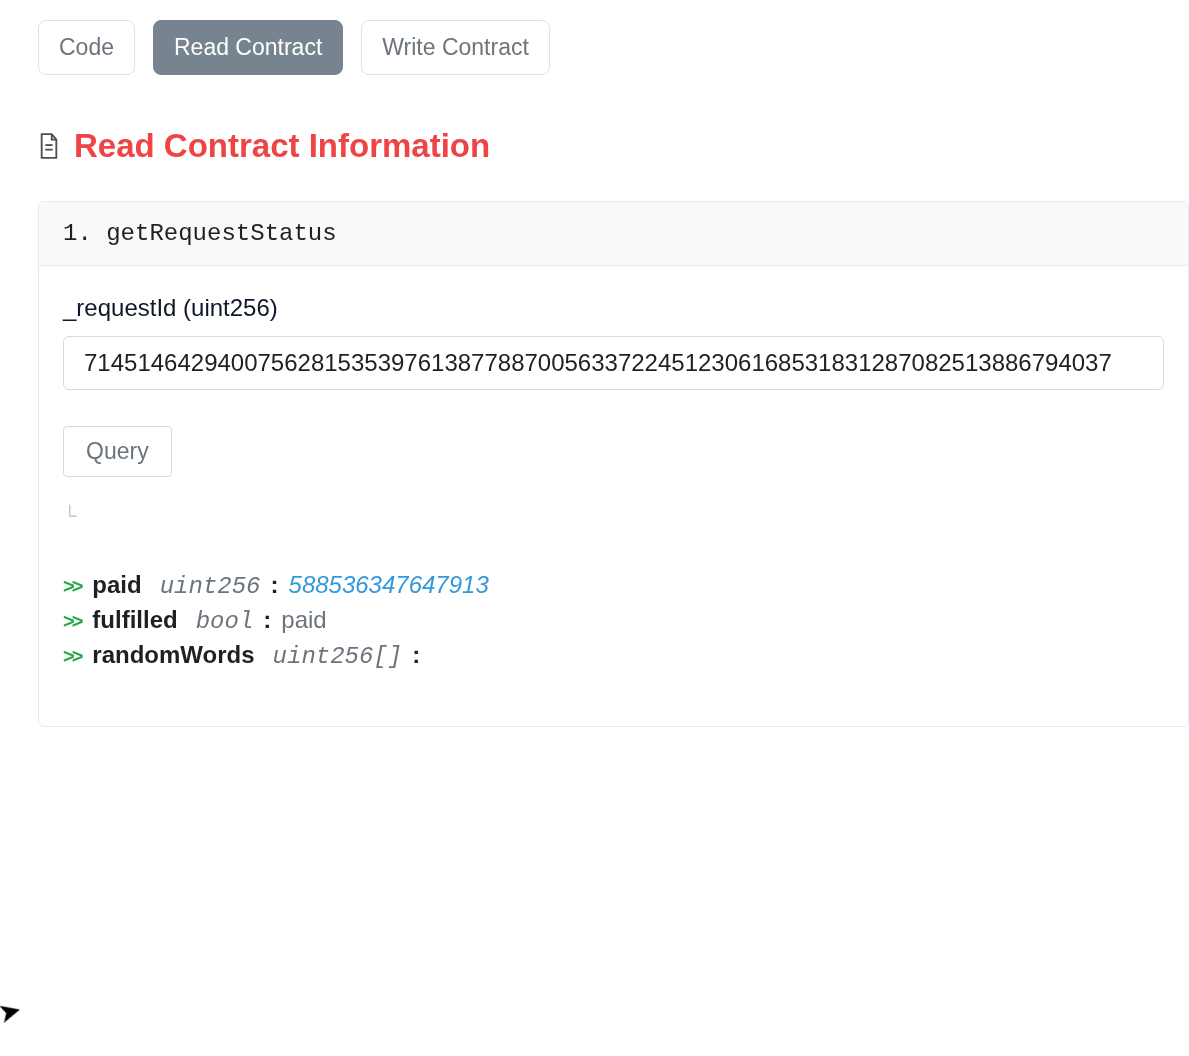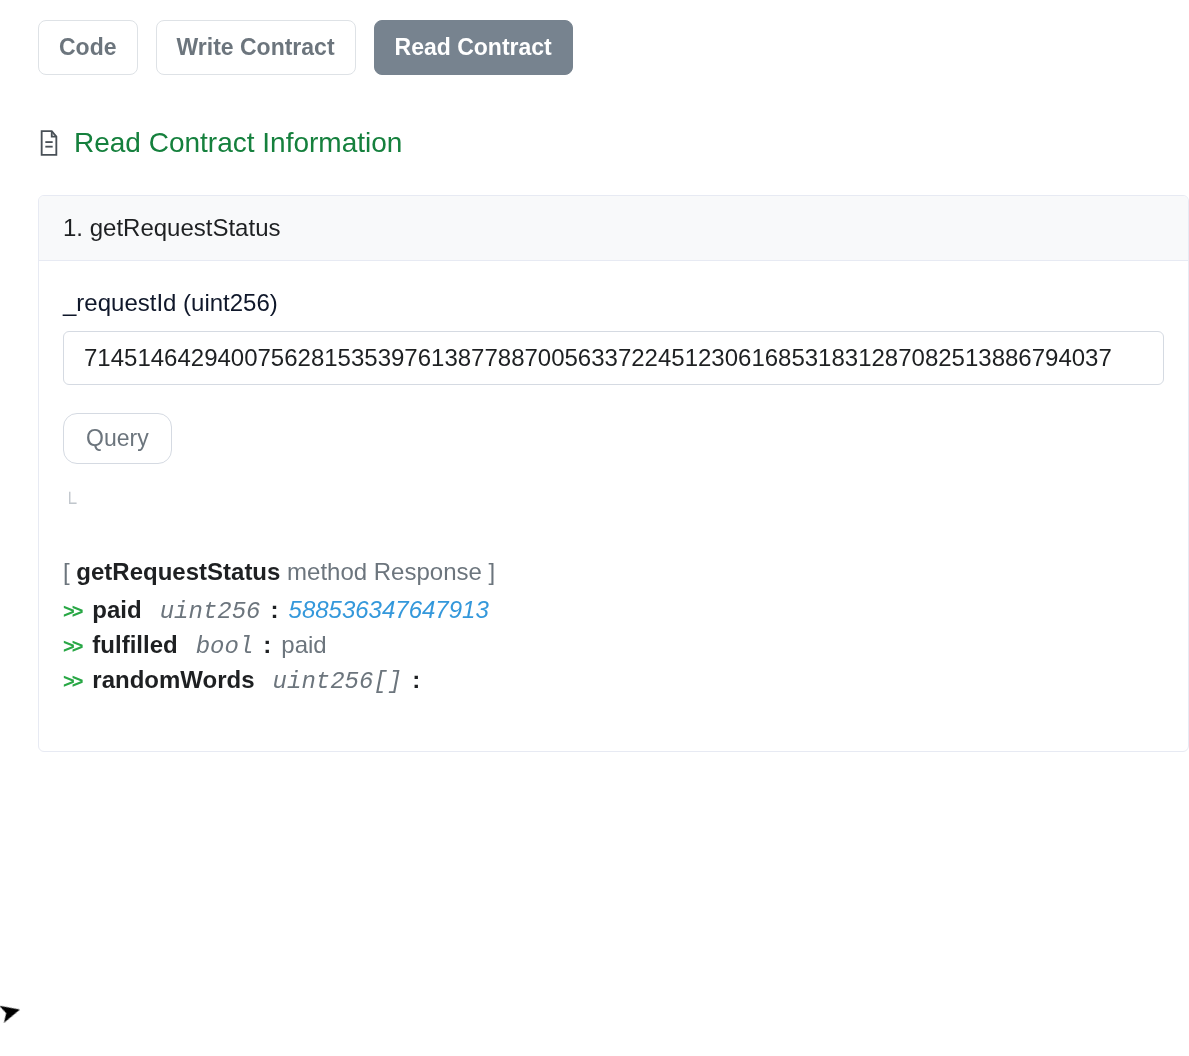--- a/index.html
+++ b/index.html
@@ -22,21 +22,21 @@
       margin-bottom: 52px;
     }
     .tab-btn {
       padding: 13px 20px;
       font-size: 23px;
       border-radius: 8px;
       cursor: pointer;
       color: #6c757d;
       border: 1px solid #dee2e6;
       background: #fff;
-      font-weight: 700;
+      font-weight: 400;
     }
     .tab-btn.active {
       background: #77838f;
       color: #fff;
       border-color: #77838f;
     }
     .section-header {
       display: flex;
       align-items: center;
       gap: 14px;
@@ -45,38 +45,39 @@
     .doc-icon {
       width: 22px;
       height: 28px;
       position: relative;
     }
     .doc-icon svg {
       width: 100%;
       height: 100%;
     }
     .section-title {
-      font-size: 28px;
-      color: #15803d;
-      font-weight: 400;
+      font-size: 33px;
+      color: #ef4444;
+      font-weight: 700;
     }
     .method-card {
       border: 1px solid #e7eaf3;
       border-radius: 6px;
       margin-bottom: 30px;
       overflow: hidden;
     }
     .method-header {
       background: #f8f9fa;
       padding: 18px 24px;
       border-bottom: 1px solid #e7eaf3;
       font-size: 24px;
       color: #1e2022;
       cursor: pointer;
       font-weight: 400;
+      font-family: Liberation Mono, monospace;
     }
     .method-body {
       padding: 28px 24px 50px 24px;
     }
     .input-label {
       font-size: 24px;
       color: #0f172a;
       margin-bottom: 14px;
       display: block;
     }
@@ -89,25 +90,26 @@
       color: #1e2022;
       font-family: inherit;
       white-space: nowrap;
       overflow: hidden;
       margin-bottom: 28px;
     }
     .query-button {
       padding: 11px 22px;
       font-size: 23px;
       border: 1px solid #d5dae2;
-      border-radius: 14px;
+      border-radius: 4px;
       background: #fff;
       color: #6c757d;
       cursor: pointer;
       margin-bottom: 28px;
+      margin-top: 8px;
     }
     .return-types {
       font-size: 23px;
       color: #6c757d;
       margin-bottom: 44px;
       display: flex;
       align-items: baseline;
       flex-wrap: nowrap;
       gap: 6px;
     }
@@ -187,22 +189,22 @@
       transform: rotate(-15deg);
     }
   </style>
 </head>
 <body>
 
 <div class="container">
 
   <div class="tabs-row">
     <button class="tab-btn">Code</button>
+    <button class="tab-btn active">Read Contract</button>
     <button class="tab-btn">Write Contract</button>
-    <button class="tab-btn active">Read Contract</button>
   </div>
 
   <div class="section-header">
     <span class="doc-icon">
       <svg viewBox="0 0 24 30" fill="none" stroke="#495057" stroke-width="2">
         <path d="M4 2 L15 2 L20 8 L20 28 L4 28 Z"></path>
         <path d="M15 2 L15 8 L20 8"></path>
         <line x1="8" y1="14" x2="16" y2="14"></line>
         <line x1="8" y1="19" x2="16" y2="19"></line>
       </svg>
@@ -214,23 +216,20 @@
     <div class="method-header">1. getRequestStatus</div>
     <div class="method-body">
       <label class="input-label">_requestId (uint256)</label>
       <input type="text" class="input-field" value="71451464294007562815353976138778870056337224512306168531831287082513886794037" style="">
       <button class="query-button">Query</button>
 
       <div class="return-types">
         <span class="corner-icon">└</span>
       </div>
 
-      <div class="response-header">
-        <span>[ </span><span class="method-name">getRequestStatus</span><span> method Response ]</span>
-      </div>
 
       <div class="response-row">
         <span class="chevrons">&gt;&gt;</span>
         <span class="field-name">paid</span>
         <span class="field-type">uint256</span>
         <span class="colon">:</span>
         <a href="#" class="value-link">588536347647913</a>
       </div>
 
       <div class="response-row">

